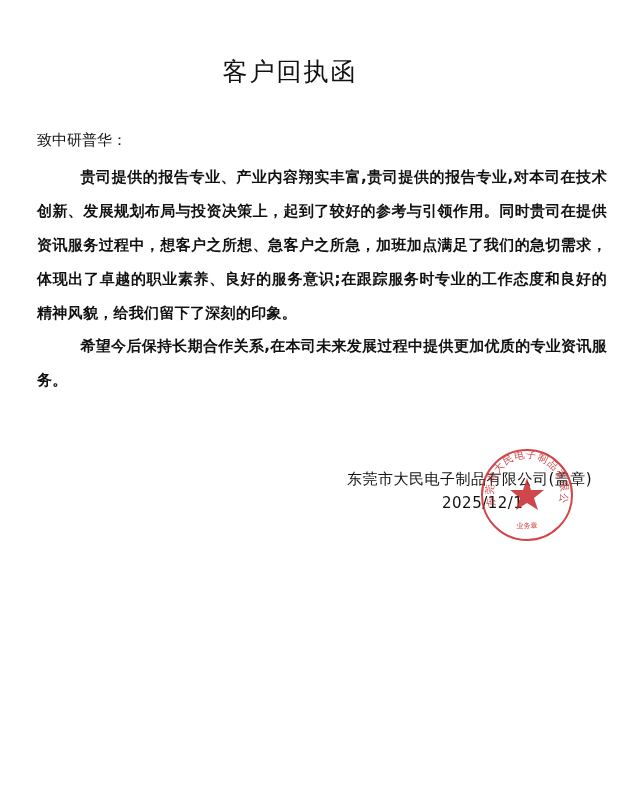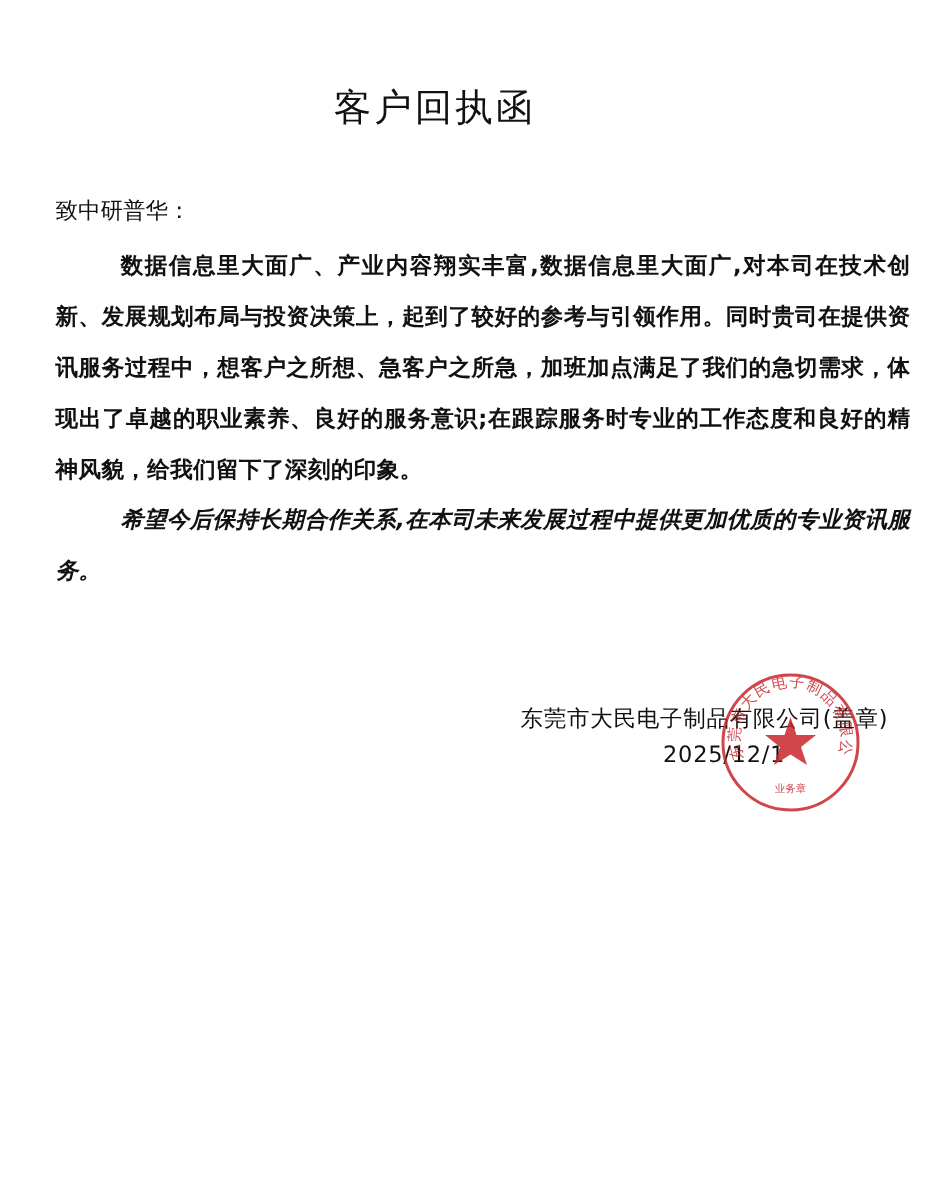--- a/index.html
+++ b/index.html
@@ -4,36 +4,36 @@
   <style>
     html, body { margin: 0; padding: 0; background: #ffffff; }
     body { width: 630px; height: 796px; position: relative; overflow: hidden;
            font-family: "DejaVu Sans", sans-serif; color: #111; }
     .title { position: absolute; top: 55px; left: 0; width: 580px; text-align: center;
              font-family: "DejaVu Serif", serif; font-size: 25px; letter-spacing: 2px; color: #111; }
     .salutation { position: absolute; top: 131px; left: 37px; font-size: 15px; font-weight: normal; }
     .body-text { position: absolute; left: 37px; width: 570px; font-size: 15px; font-weight: bold;
                  line-height: 34px; letter-spacing: 0.3px; }
     .p1 { top: 160px; }
-    .p2 { top: 329px; font-style: italic; }
+    .p2 { top: 329px; }
     .body-text p { margin: 0; text-indent: 2.9em; text-align: justify; text-align-last: left; }
     .signer { position: absolute; top: 470px; left: 347px; font-size: 15px; font-weight: normal; letter-spacing: 0.5px; }
     .date { position: absolute; top: 494px; left: 442px; font-size: 15px; letter-spacing: 0.5px; }
     .stamp { position: absolute; left: 480px; top: 448px; width: 94px; height: 94px; opacity: 0.85; }
   </style>
 </head>
 <body>
 
 <div>
   <div class="title">客户回执函</div>
 
   <div class="salutation">致中研普华：</div>
 
   <div class="body-text p1">
-    <p>数据信息里大面广、产业内容翔实丰富,数据信息里大面广,对本司在技术创新、发展规划布局与投资决策上，起到了较好的参考与引领作用。同时贵司在提供资讯服务过程中，想客户之所想、急客户之所急，加班加点满足了我们的急切需求，体现出了卓越的职业素养、良好的服务意识;在跟踪服务时专业的工作态度和良好的精神风貌，给我们留下了深刻的印象。</p>
+    <p>贵司提供的报告专业、产业内容翔实丰富,贵司提供的报告专业,对本司在技术创新、发展规划布局与投资决策上，起到了较好的参考与引领作用。同时贵司在提供资讯服务过程中，想客户之所想、急客户之所急，加班加点满足了我们的急切需求，体现出了卓越的职业素养、良好的服务意识;在跟踪服务时专业的工作态度和良好的精神风貌，给我们留下了深刻的印象。</p>
   </div>
 
   <div class="body-text p2">
     <p>希望今后保持长期合作关系,在本司未来发展过程中提供更加优质的专业资讯服务。</p>
   </div>
 
   <div class="signer">东莞市大民电子制品有限公司(盖章)</div>
   <div class="date">2025/12/1</div>
 
   <div class="stamp">

